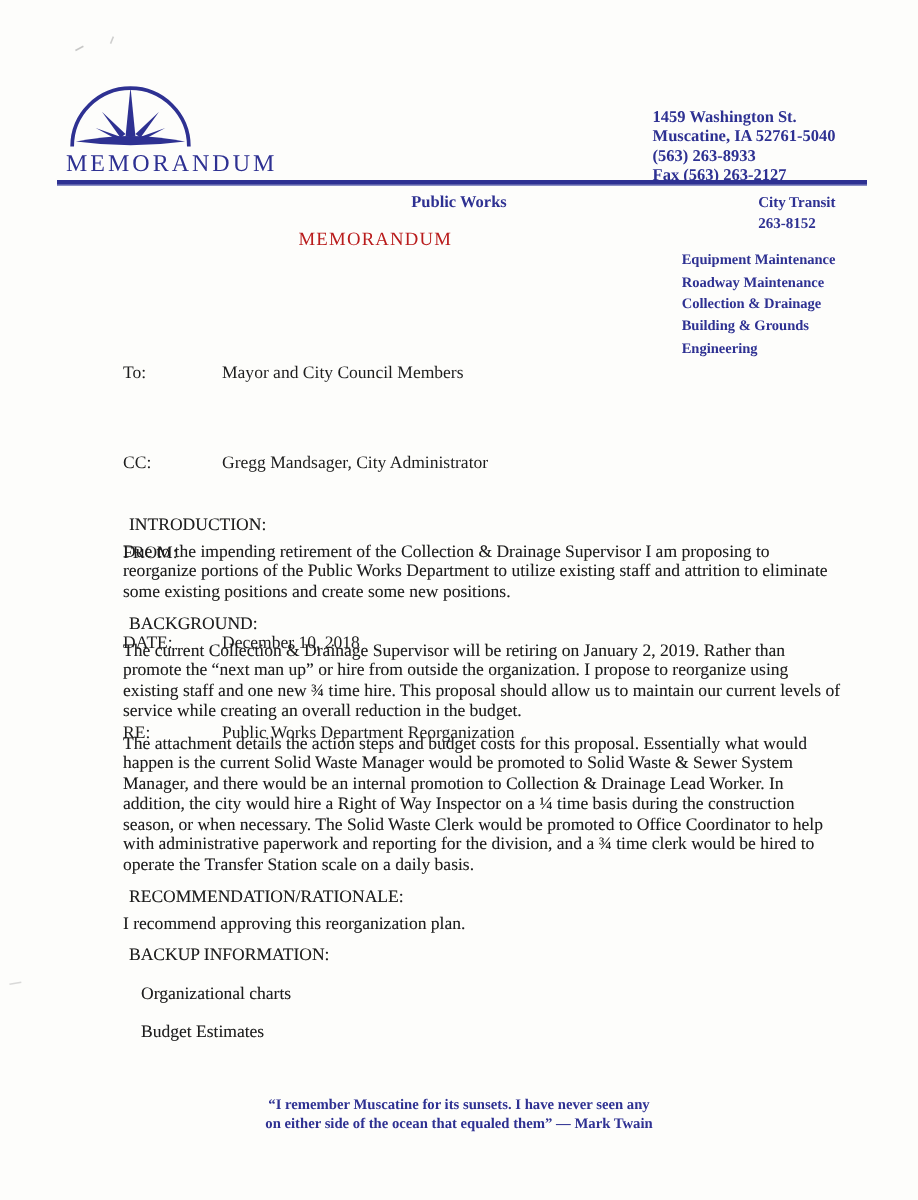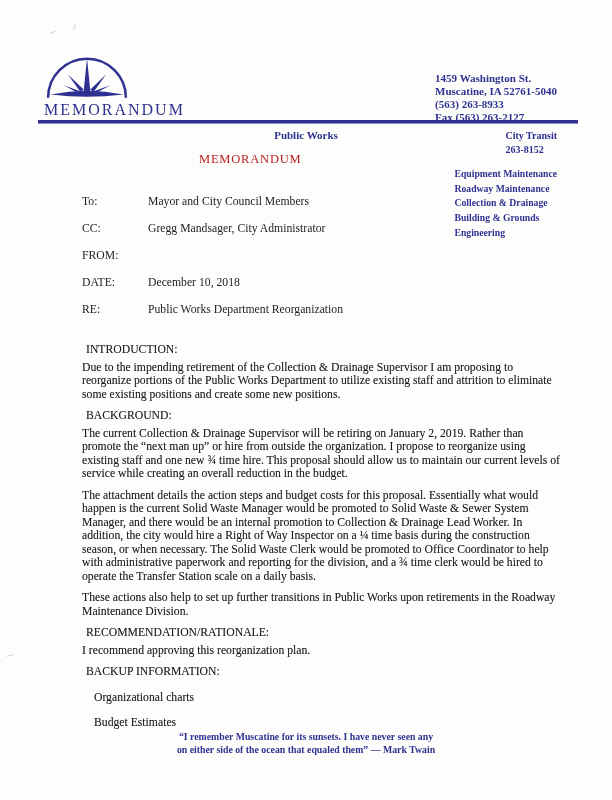--- a/index.html
+++ b/index.html
@@ -33,21 +33,21 @@
   .memo-title{
     position:absolute;left:199px;top:152px;font-size:12.5px;
     letter-spacing:0.8px;color:#b91c1c;
   }
   .divisions{
     position:absolute;right:55px;top:167px;text-align:left;
     color:#2e3192;font-weight:bold;font-size:9.7px;line-height:14.7px;
   }
   
   .fields{position:absolute;left:82px;top:195px;font-size:11.7px;}
-  .field-row{display:flex;height:27px;align-items:flex-start;}
+  .field-row{display:flex;height:27px;align-items:flex-end;margin-top:33px;}
   .field-label{width:66px;flex:0 0 66px;}
   
   .body{
     position:absolute;left:82px;top:339px;width:478px;
     font-size:11.7px;line-height:13.5px;color:#1d1d1d;
     text-shadow:0 0 0.4px rgba(20,20,20,0.35);
   }
   .body p{margin:0 0 8px 0;}
   .shead{margin:4px;}
   .plain-line{margin:12px;}
@@ -136,21 +136,20 @@
 
   <div class="body">
     <div>
       <div class="shead">INTRODUCTION:</div>
       <p>Due to the impending retirement of the Collection &amp; Drainage Supervisor I am proposing to reorganize portions of the Public Works Department to utilize existing staff and attrition to eliminate some existing positions and create some new positions.</p>
     </div>
     <div>
       <div class="shead">BACKGROUND:</div>
       <p>The current Collection &amp; Drainage Supervisor will be retiring on January 2, 2019. Rather than promote the “next man up” or hire from outside the organization. I propose to reorganize using existing staff and one new ¾ time hire. This proposal should allow us to maintain our current levels of service while creating an overall reduction in the budget.</p>
       <p>The attachment details the action steps and budget costs for this proposal. Essentially what would happen is the current Solid Waste Manager would be promoted to Solid Waste &amp; Sewer System Manager, and there would be an internal promotion to Collection &amp; Drainage Lead Worker. In addition, the city would hire a Right of Way Inspector on a ¼ time basis during the construction season, or when necessary. The Solid Waste Clerk would be promoted to Office Coordinator to help with administrative paperwork and reporting for the division, and a ¾ time clerk would be hired to operate the Transfer Station scale on a daily basis.</p>
-      <p>These actions also help to set up further transitions in Public Works upon retirements in the Roadway Maintenance Division.</p>
     </div>
     <div>
       <div class="shead">RECOMMENDATION/RATIONALE:</div>
       <p>I recommend approving this reorganization plan.</p>
     </div>
     <div>
       <div class="shead">BACKUP INFORMATION:</div>
       <div class="plain-line">Organizational charts</div>
       <div class="plain-line">Budget Estimates</div>
     </div>

